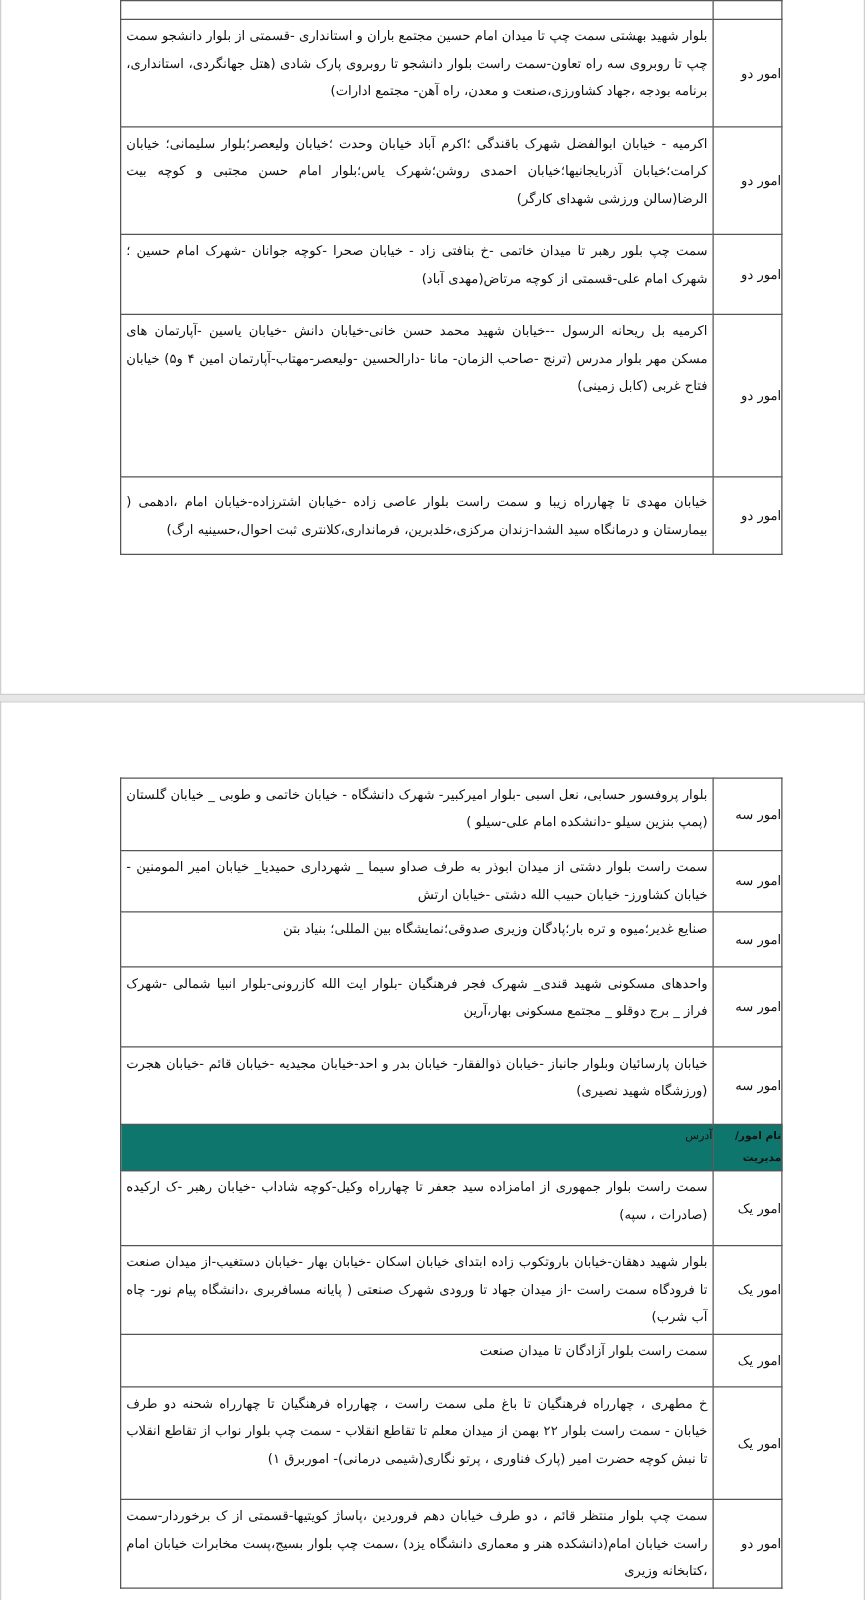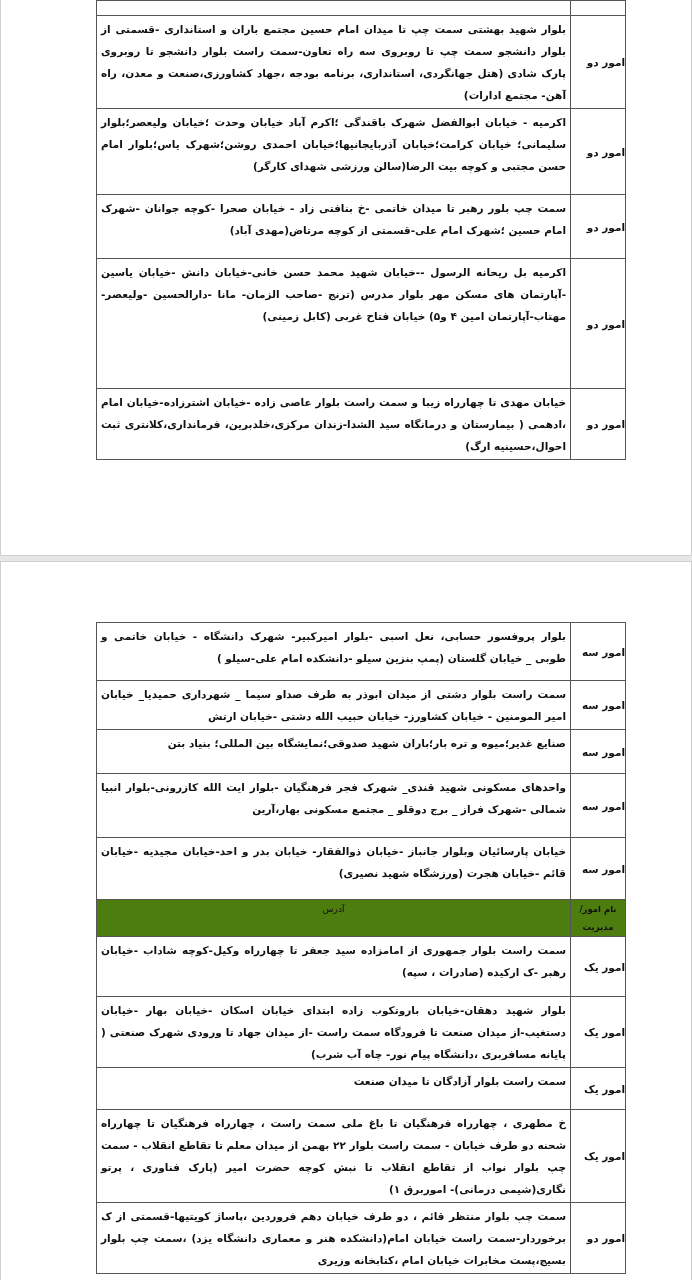--- a/index.html
+++ b/index.html
@@ -18,36 +18,36 @@
   .page-gap { position: absolute; left: 0; top: 556px; width: 692px; height: 5px; background: #e6e6e6; }
   .page2 { top: 561px; height: 719px; border-top: 1px solid #cfcfcf; }
   table {
     position: absolute; left: 95px; width: 530px;
     border-collapse: collapse; direction: rtl;
     table-layout: fixed;
   }
   td {
     border: 1.5px solid #555;
     vertical-align: top;
-    font-size: 10.5px; font-weight: bold; color: #111;
+    font-size: 10.5px; font-weight: normal; color: #111;
     line-height: 22px;
     padding: 2px 4px 2px 4px;
     text-align: justify;
   }
   td.label {
     width: 54px; text-align: right; vertical-align: middle;
     font-size: 10.5px; padding: 0;
   }
   td.addr { direction: rtl; }
   tr.group-title td {
     background: #ffff00; text-align: center; font-size: 11px;
     height: 22px; line-height: 22px; padding: 0;
   }
   tr.col-head td {
-    background: #4d7c0f; text-align: center; font-weight: normal;
+    background: #0f766e; font-weight: normal;
     font-size: 9px; height: 18px; line-height: 18px; padding: 0;
   }
   tr.col-head td.label { font-weight: bold; font-size: 8.5px; }
   .t1 { top: 0; }
   .t2 { top: 60px; }
 </style>
 </head>
 <body>
 
 <div class="page page1">
@@ -89,21 +89,21 @@
         <tr style="height:58px">
       <td class="label">امور سه</td>
       <td class="addr">بلوار پروفسور حسابی، نعل اسبی -بلوار امیرکبیر- شهرک دانشگاه - خیابان خاتمی و طوبی _ خیابان گلستان (پمپ بنزین سیلو -دانشکده امام علی-سیلو )</td>
     </tr>
     <tr style="height:44px">
       <td class="label">امور سه</td>
       <td class="addr">سمت راست بلوار دشتی از میدان ابوذر به طرف صداو سیما _ شهرداری حمیدیا_ خیابان امیر المومنین - خیابان کشاورز- خیابان حبیب الله دشتی -خیابان ارتش</td>
     </tr>
     <tr style="height:44px">
       <td class="label">امور سه</td>
-      <td class="addr">صنایع غدیر؛میوه و تره بار؛باران شهید صدوقی؛نمایشگاه بین المللی؛ بنیاد بتن</td>
+      <td class="addr">صنایع غدیر؛میوه و تره بار؛پادگان وزیری صدوقی؛نمایشگاه بین المللی؛ بنیاد بتن</td>
     </tr>
     <tr style="height:64px">
       <td class="label">امور سه</td>
       <td class="addr">واحدهای مسکونی شهید قندی_ شهرک فجر فرهنگیان -بلوار ایت الله کازرونی-بلوار انبیا شمالی -شهرک فراز _ برج دوقلو _ مجتمع مسکونی بهار،آرین</td>
     </tr>
     <tr style="height:62px">
       <td class="label">امور سه</td>
       <td class="addr">خیابان پارسائیان وبلوار جانباز -خیابان ذوالفقار- خیابان بدر و احد-خیابان مجیدیه -خیابان قائم -خیابان هجرت (ورزشگاه شهید نصیری)</td>
     </tr>
     <tr class="col-head">

